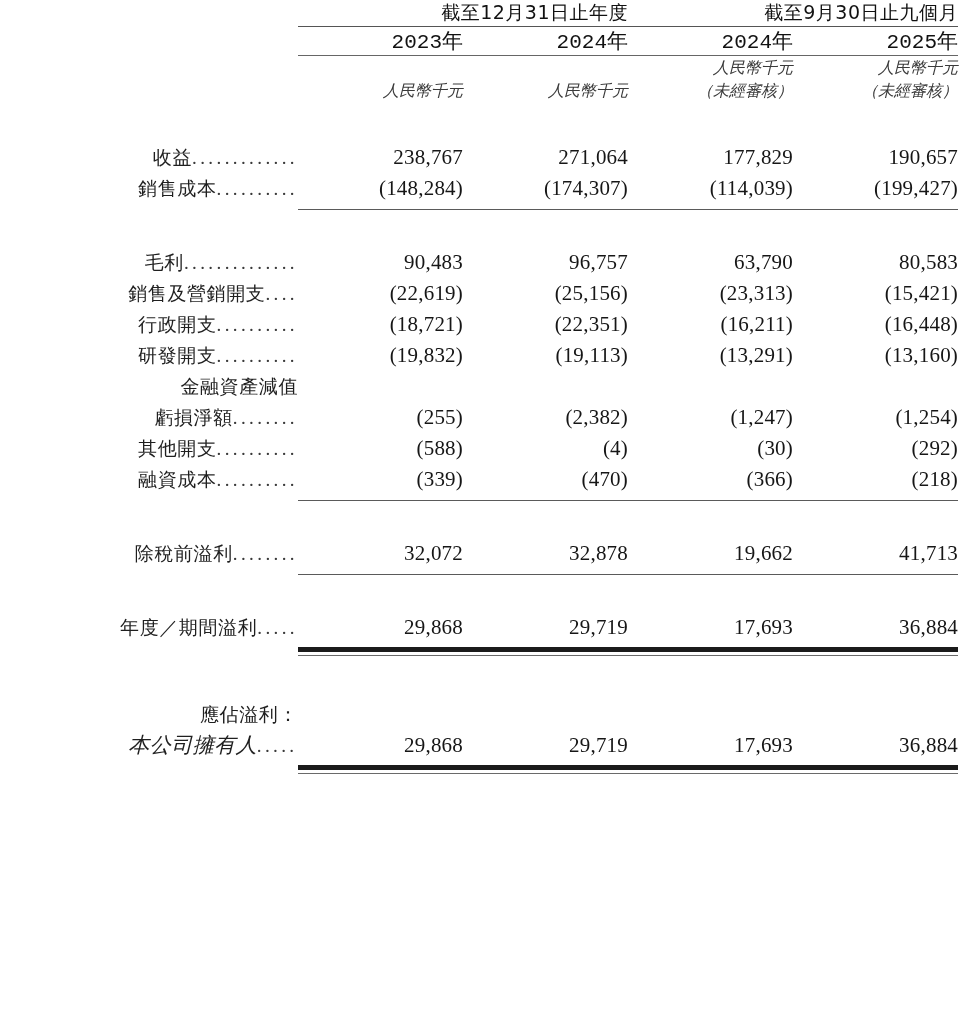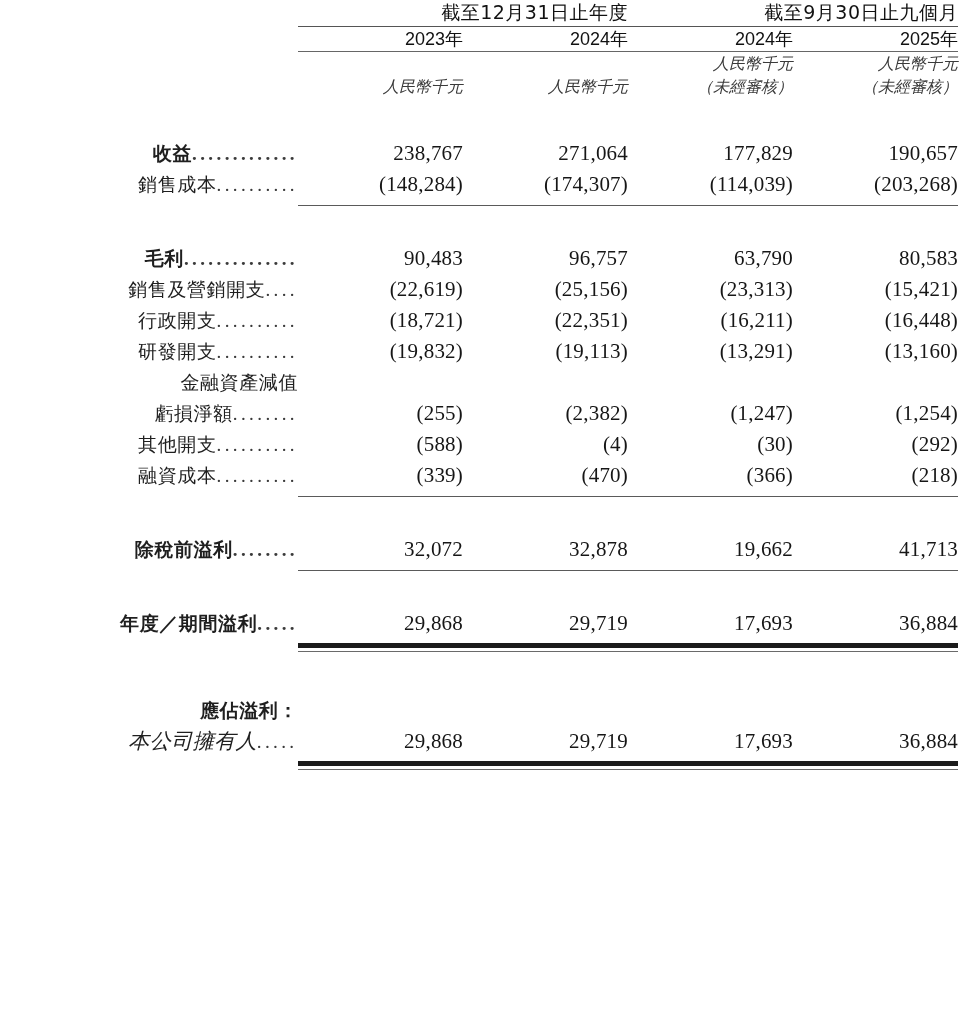--- a/index.html
+++ b/index.html
@@ -57,23 +57,23 @@
     height: 1px;
     padding: 0;
   }
   .grp-rule .rl {
     height: 1px;
     background: #555;
     width: 100%;
   }
 
   .yr-head {
-    font-family: Liberation Sans, sans-serif;
+    font-family: Liberation Mono, monospace;
     font-weight: bold;
-    font-size: 18px;
+    font-size: 21px;
     text-align: right;
     padding: 11px 14px 5px 0;
     white-space: nowrap;
     color: #111;
   }
   .yr-rule { height: 1px; padding: 0 0 0 0; }
   .yr-rule .rl {
     height: 1px;
     background: #666;
     width: 100%;
@@ -97,21 +97,21 @@
   .lbl {
     text-align: left;
     font-family: "DejaVu Sans", "Liberation Sans", sans-serif;
     font-size: 19px;
     color: #1f1f1f;
     white-space: nowrap;
     letter-spacing: 0.6px;
     padding-left: 14px;
     line-height: 31px;
   }
-  .lbl.bold { font-weight: bold; margin-top: 30px; }
+  .lbl.bold { font-weight: normal; margin-top: 30px; }
   .lbl.indent { padding-left: 40px; }
   .lbl.italic {
     font-family: "Liberation Serif", "DejaVu Serif", serif;
     font-style: italic;
     font-size: 21px;
     letter-spacing: 0.5px;
     padding-left: 20px;
   }
   .lbl .leader {
     letter-spacing: 3.4px;
@@ -236,21 +236,21 @@
         <td class="num">271,064</td>
         <td class="num">177,829</td>
         <td class="num">190,657</td>
       </tr>
 
       <tr class="data-row">
         <td class="lbl"><span>銷售成本</span><span class="leader">..........</span></td>
         <td class="num">(148,284)</td>
         <td class="num">(174,307)</td>
         <td class="num">(114,039)</td>
-        <td class="num">(203,268)</td>
+        <td class="num">(199,427)</td>
       </tr>
 
       <tr class="rule-row">
         <td></td>
         <td>
             <div class="rl"></div>
           </td>
         <td>
             <div class="rl"></div>
           </td>

